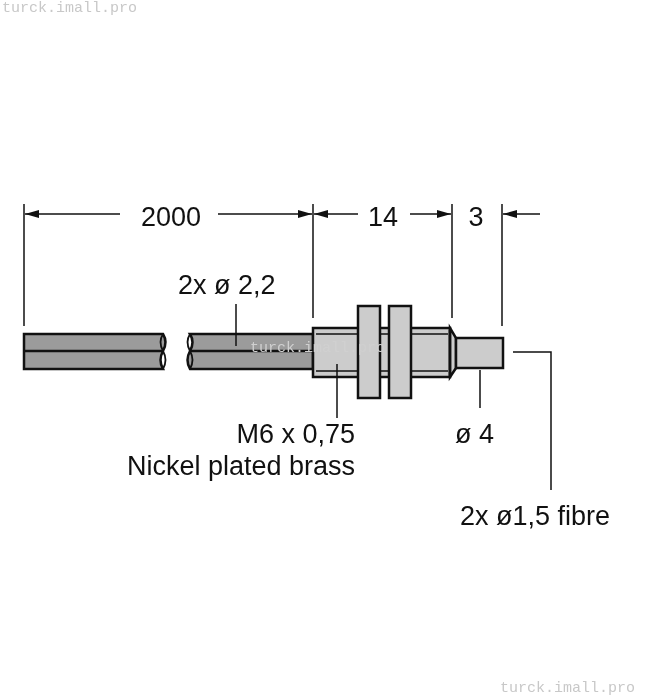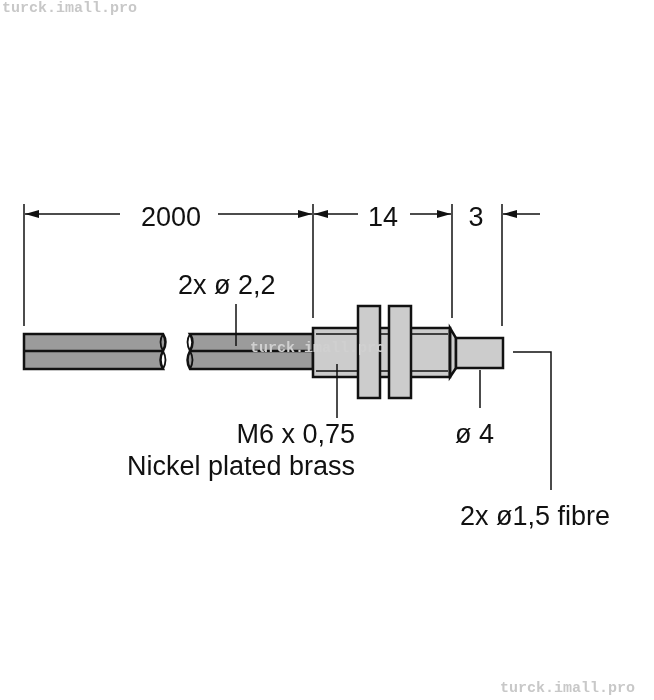--- a/index.html
+++ b/index.html
@@ -1,19 +1,19 @@
 <!DOCTYPE html>
 <html><head>
   <meta charset="utf-8">
   <style>
     html, body { margin: 0; padding: 0; background: #ffffff; }
     body { width: 654px; height: 700px; position: relative; overflow: hidden;
            font-family: "Liberation Sans", sans-serif; }
     .wm { position: absolute; font-family: "Liberation Mono", "DejaVu Sans Mono", monospace;
-          font-size: 15px; color: #c8c8c8; white-space: nowrap; font-weight: bold; }
+          font-size: 15px; color: #c8c8c8; white-space: nowrap; }
     #wm-top { left: 2px; top: 0px; }
     #wm-mid { left: 250px; top: 340px; color: #d0d0d0; }
     #wm-bot { left: 500px; top: 680px; }
     svg { position: absolute; left: 0; top: 0; }
     .lbl { font-family: "Liberation Sans", sans-serif; font-size: 27px; fill: #111; }
   </style>
 </head>
 <body>
 
 <div class="wm" id="wm-top">turck.imall.pro</div>

